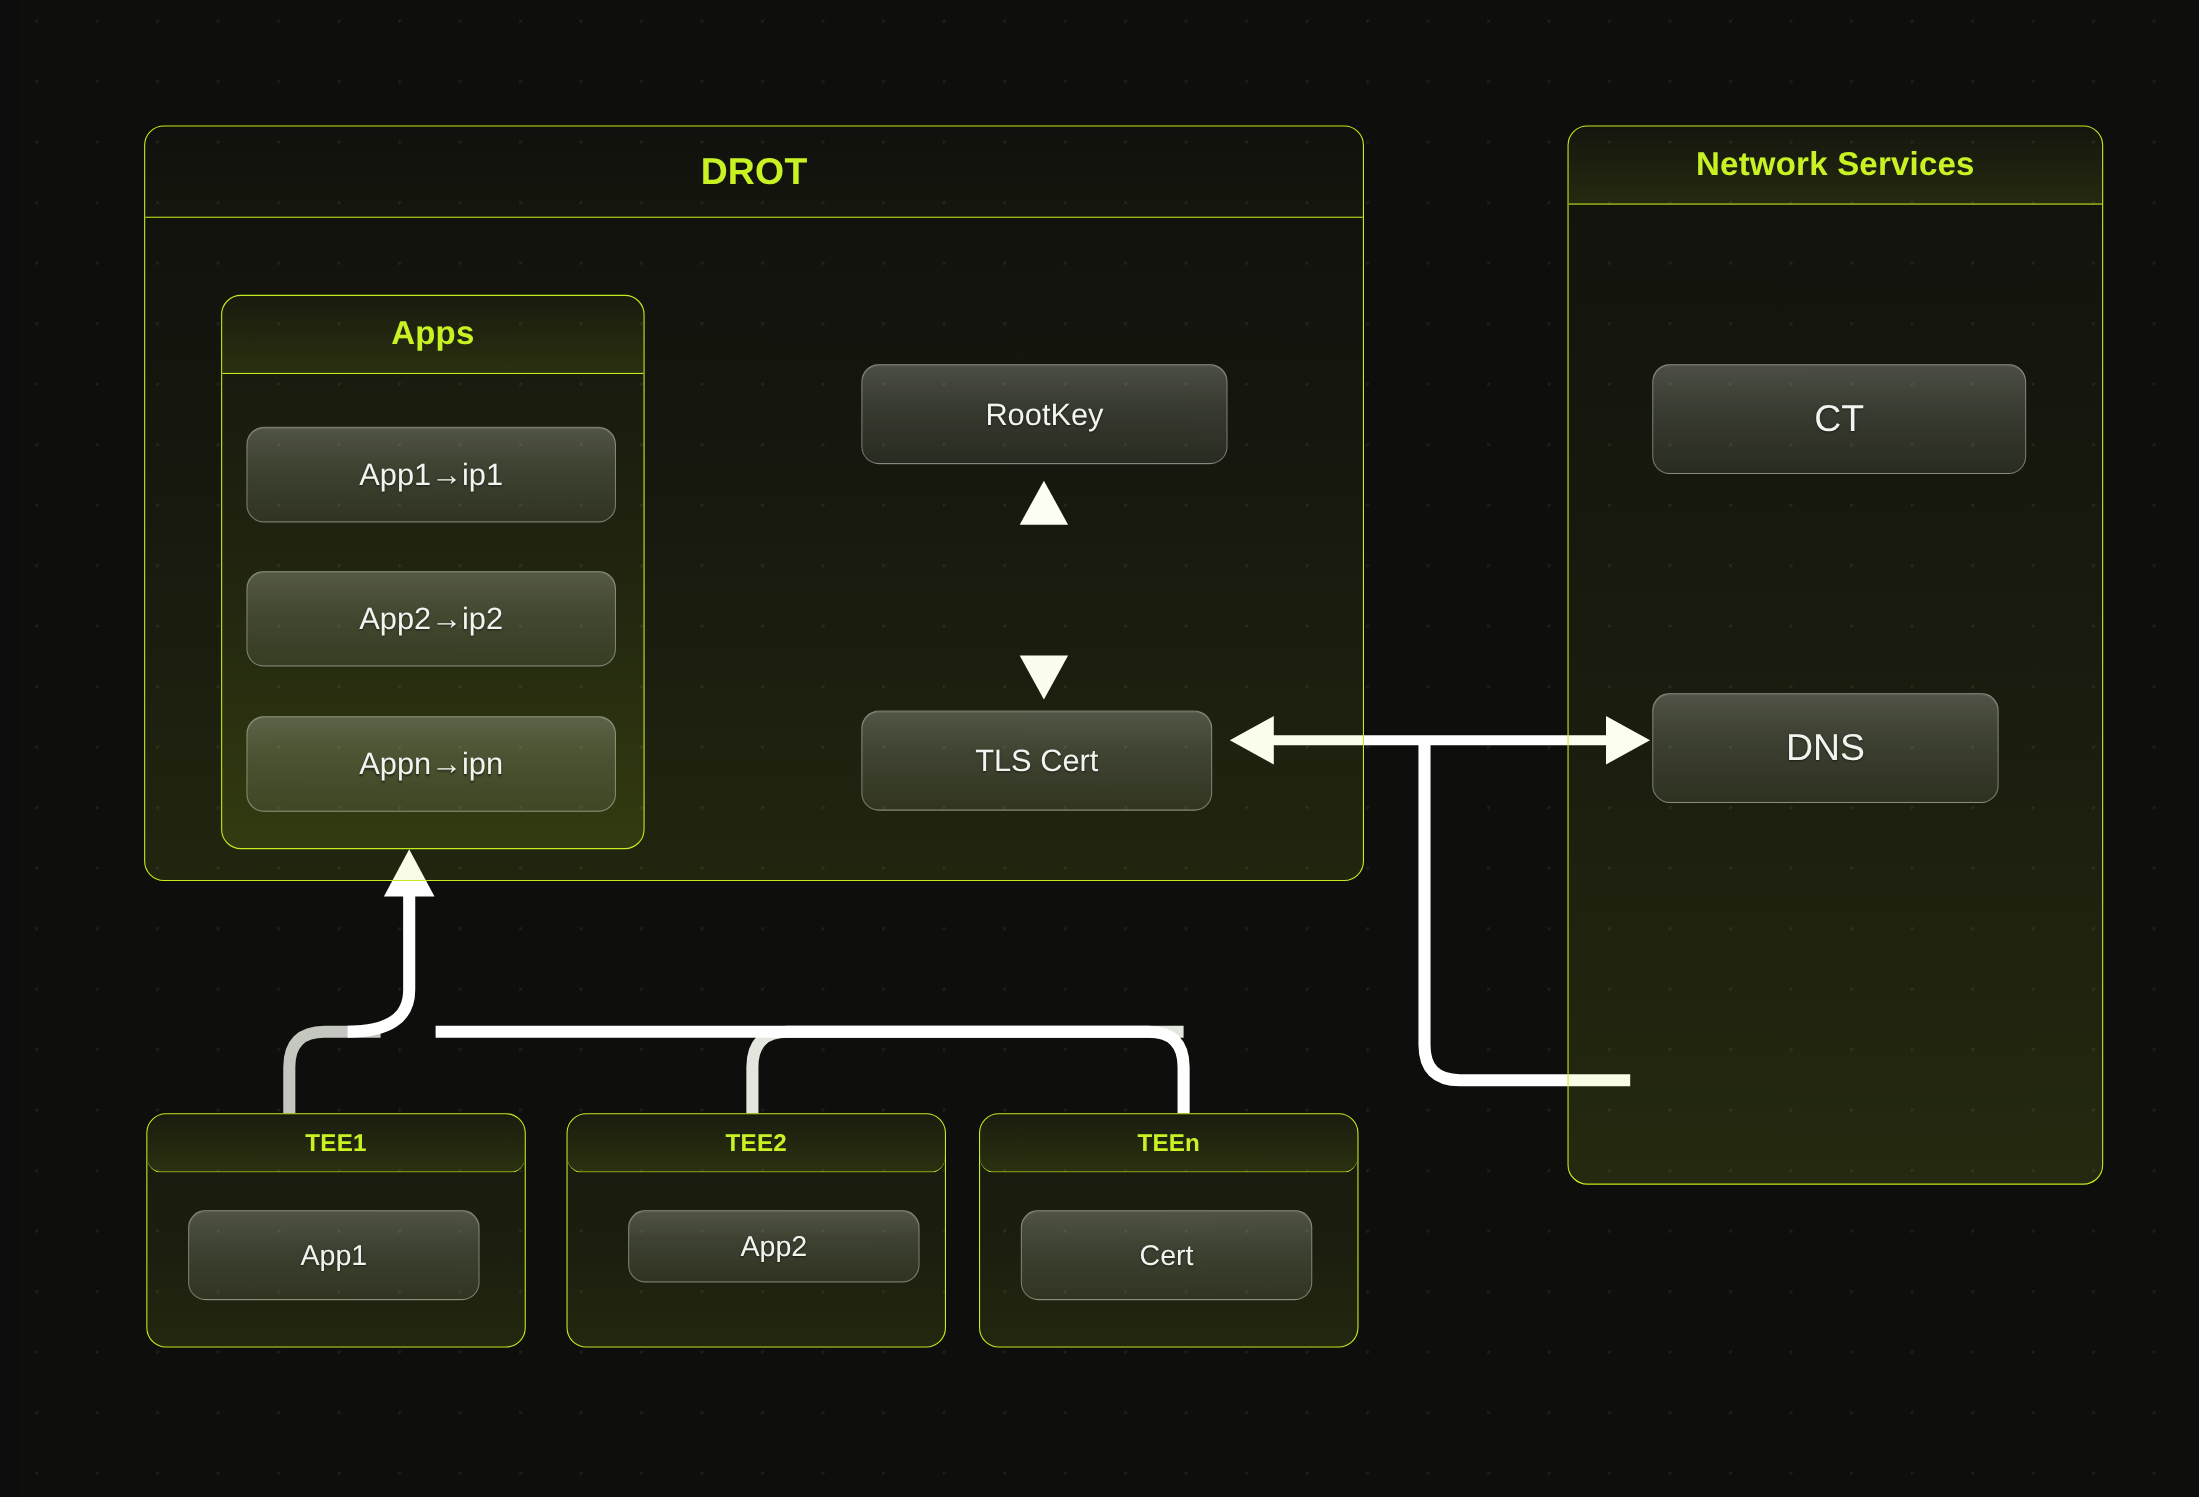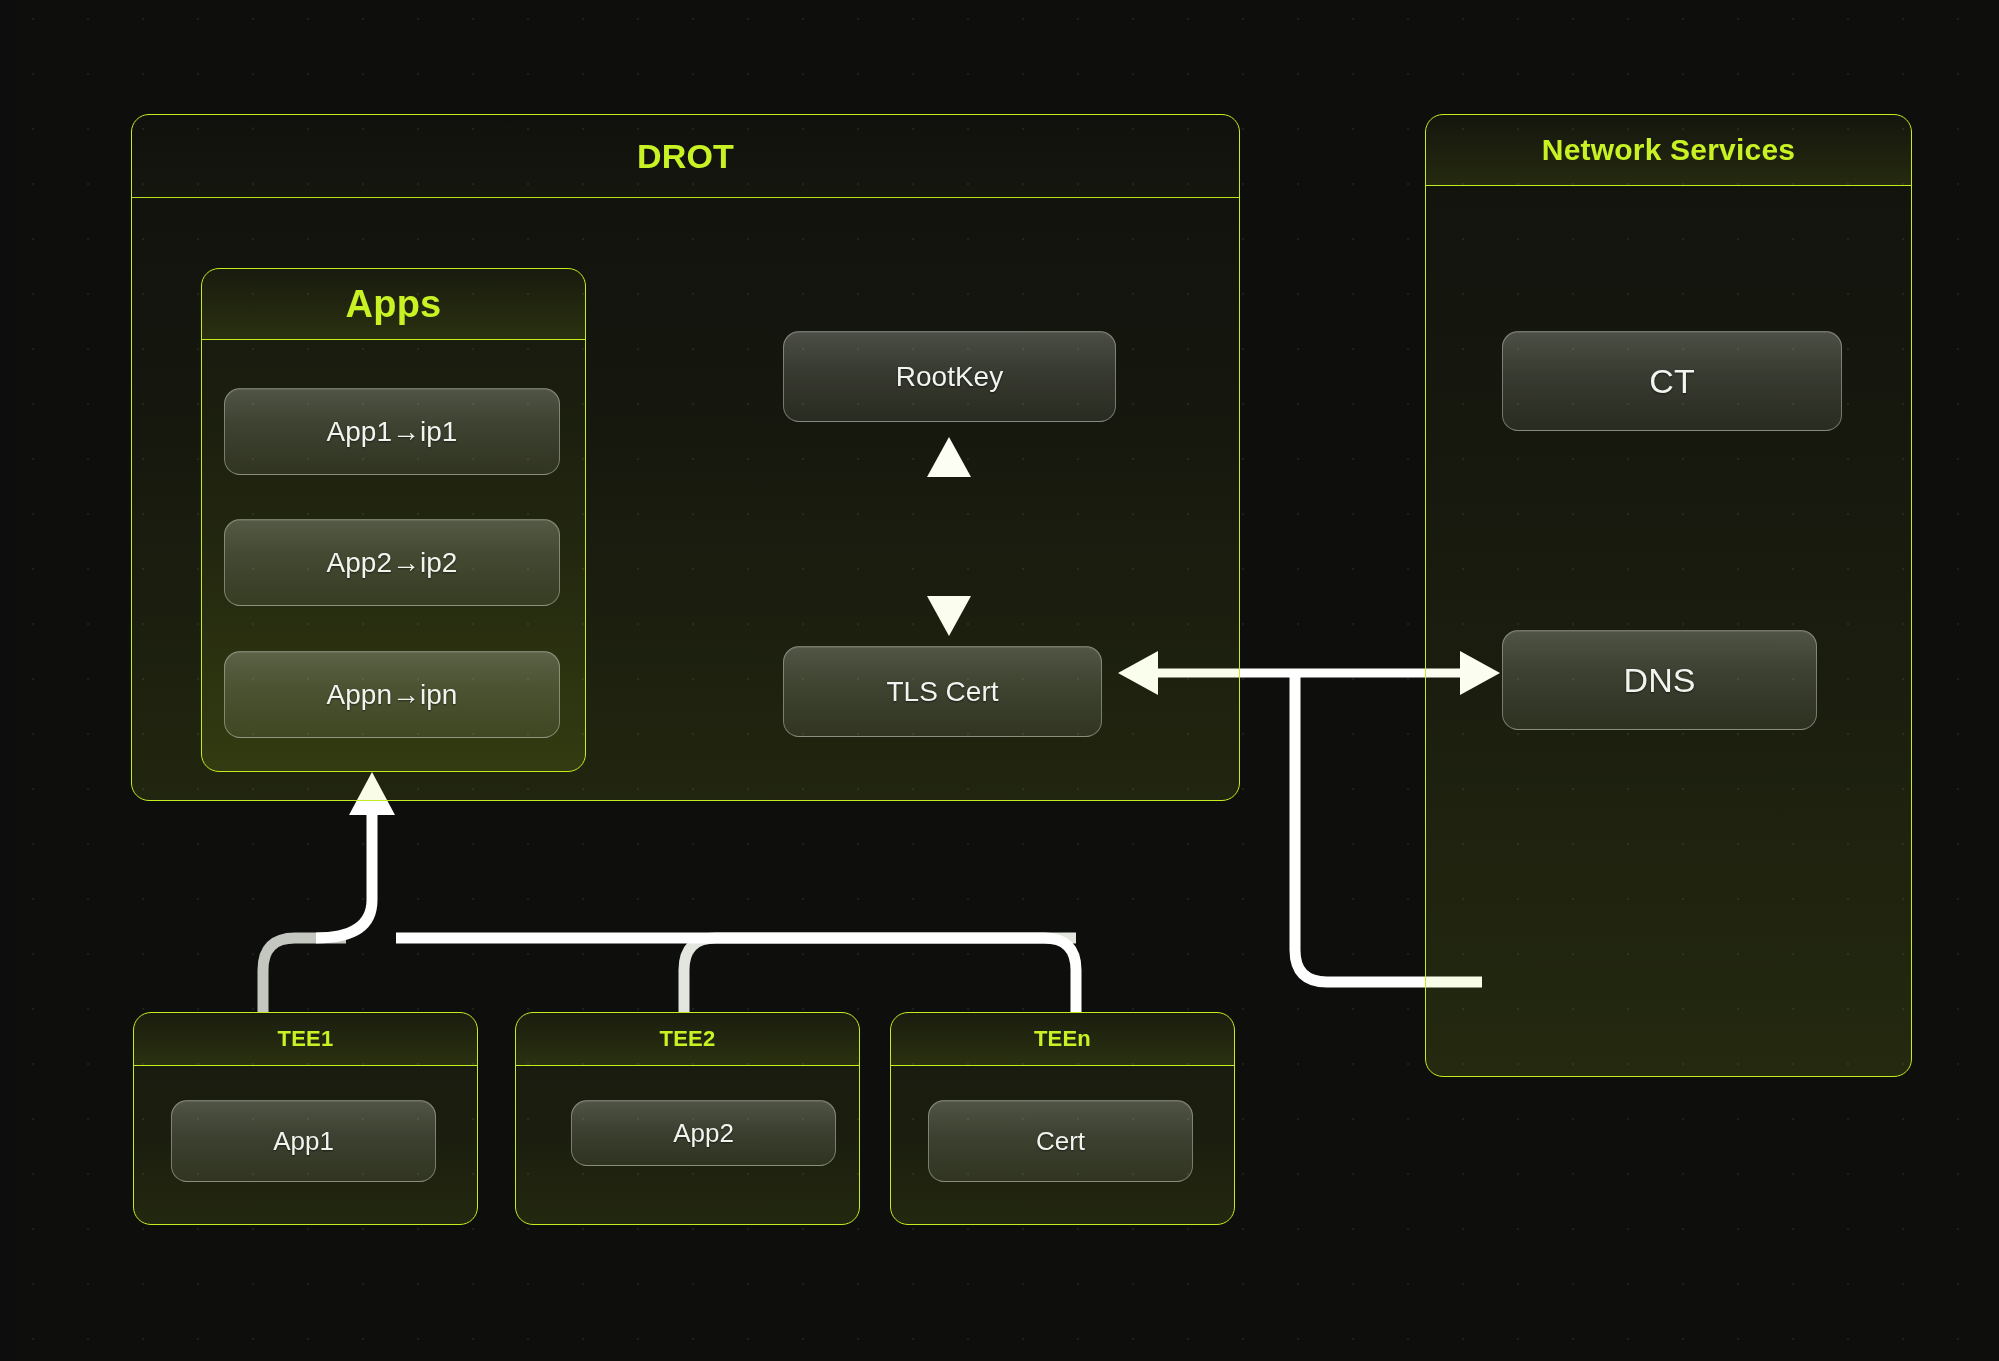--- a/index.html
+++ b/index.html
@@ -65,22 +65,22 @@
     font-weight: bold;
     letter-spacing: 0.2px;
     border-bottom: 1.4px solid #c3ed1f;
     background: linear-gradient(to bottom,
                 rgba(195,237,31,0.015) 0%,
                 rgba(195,237,31,0.10) 100%);
   }
   .hdr-drot   { height: 82px;  font-size: 34px; border-bottom-color:#b9e01c;
                 background: linear-gradient(to bottom, rgba(195,237,31,0.00), rgba(195,237,31,0.02)); }
   .hdr-net    { height: 70px;  font-size: 30px; }
-  .hdr-apps   { height: 70px;  font-size: 38px; }
-  .hdr-tee    { height: 52px;  font-size: 22px; }
+  .hdr-apps   { height: 70px;  font-size: 30px; }
+  .hdr-tee    { height: 52px;  font-size: 22px; border-radius: 13px; }
 
   
   .node {
     position: absolute;
     box-sizing: border-box;
     border: 1.3px solid rgba(215,220,210,0.42);
     border-radius: 16px;
     display: flex;
     align-items: center;
     justify-content: center;

